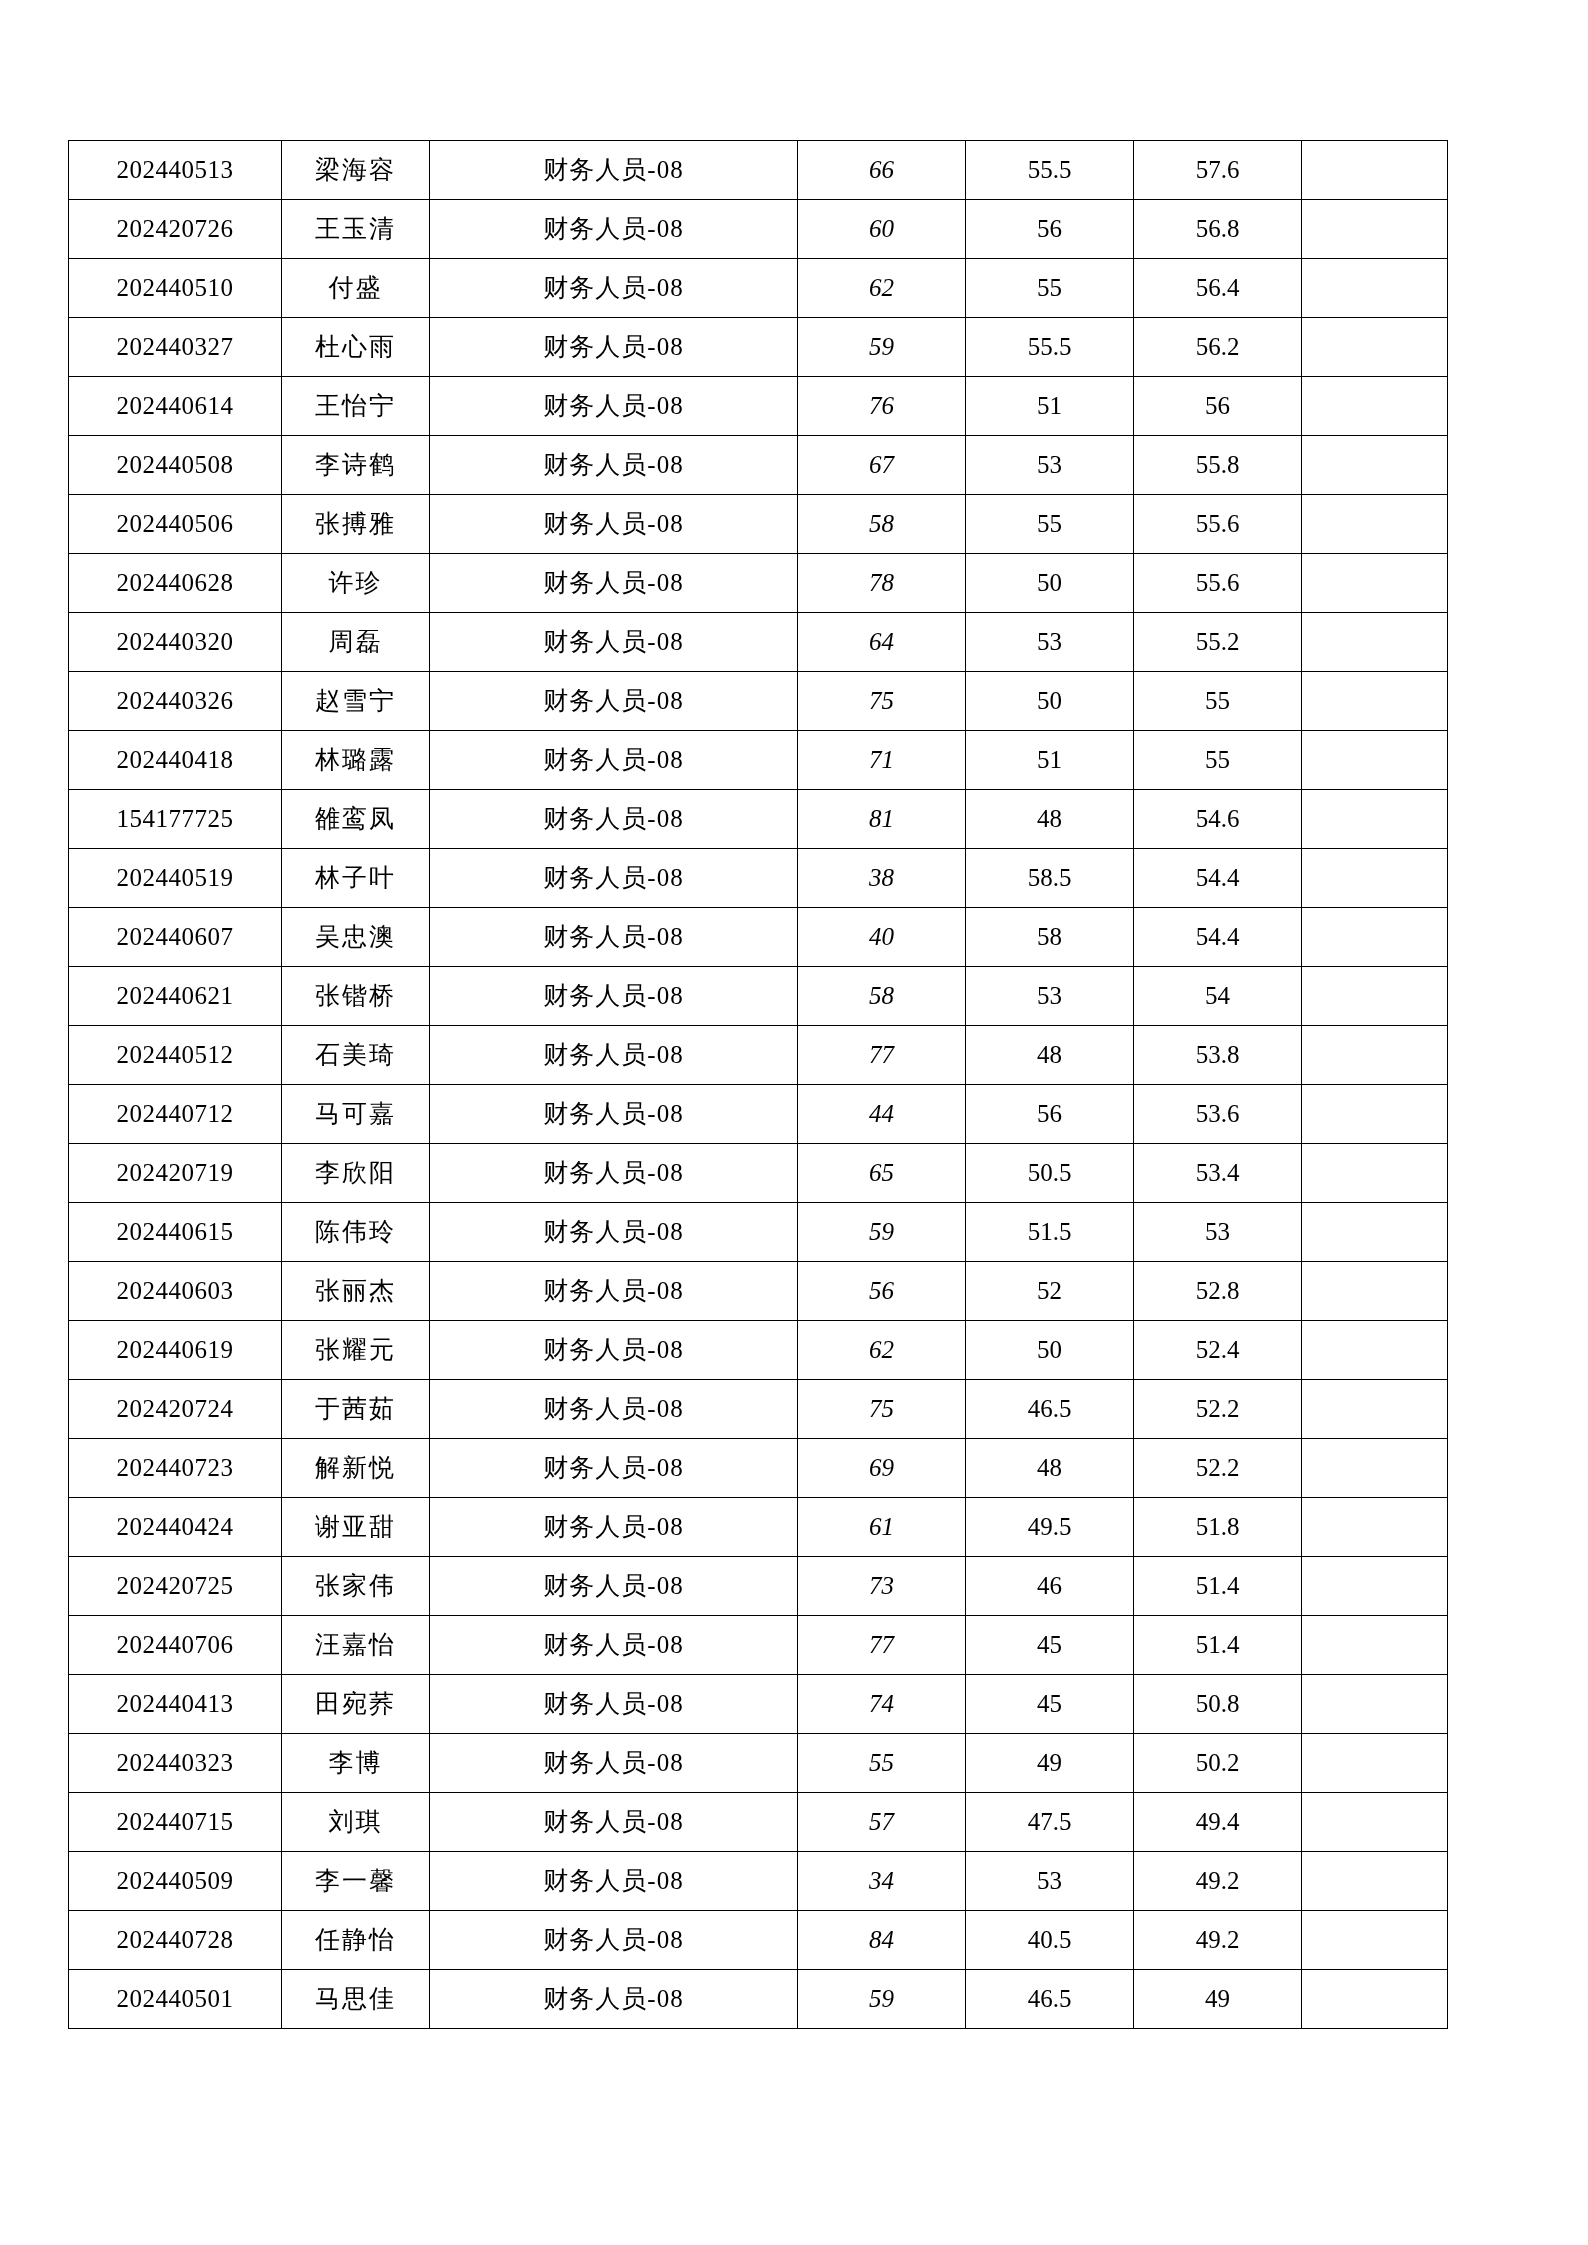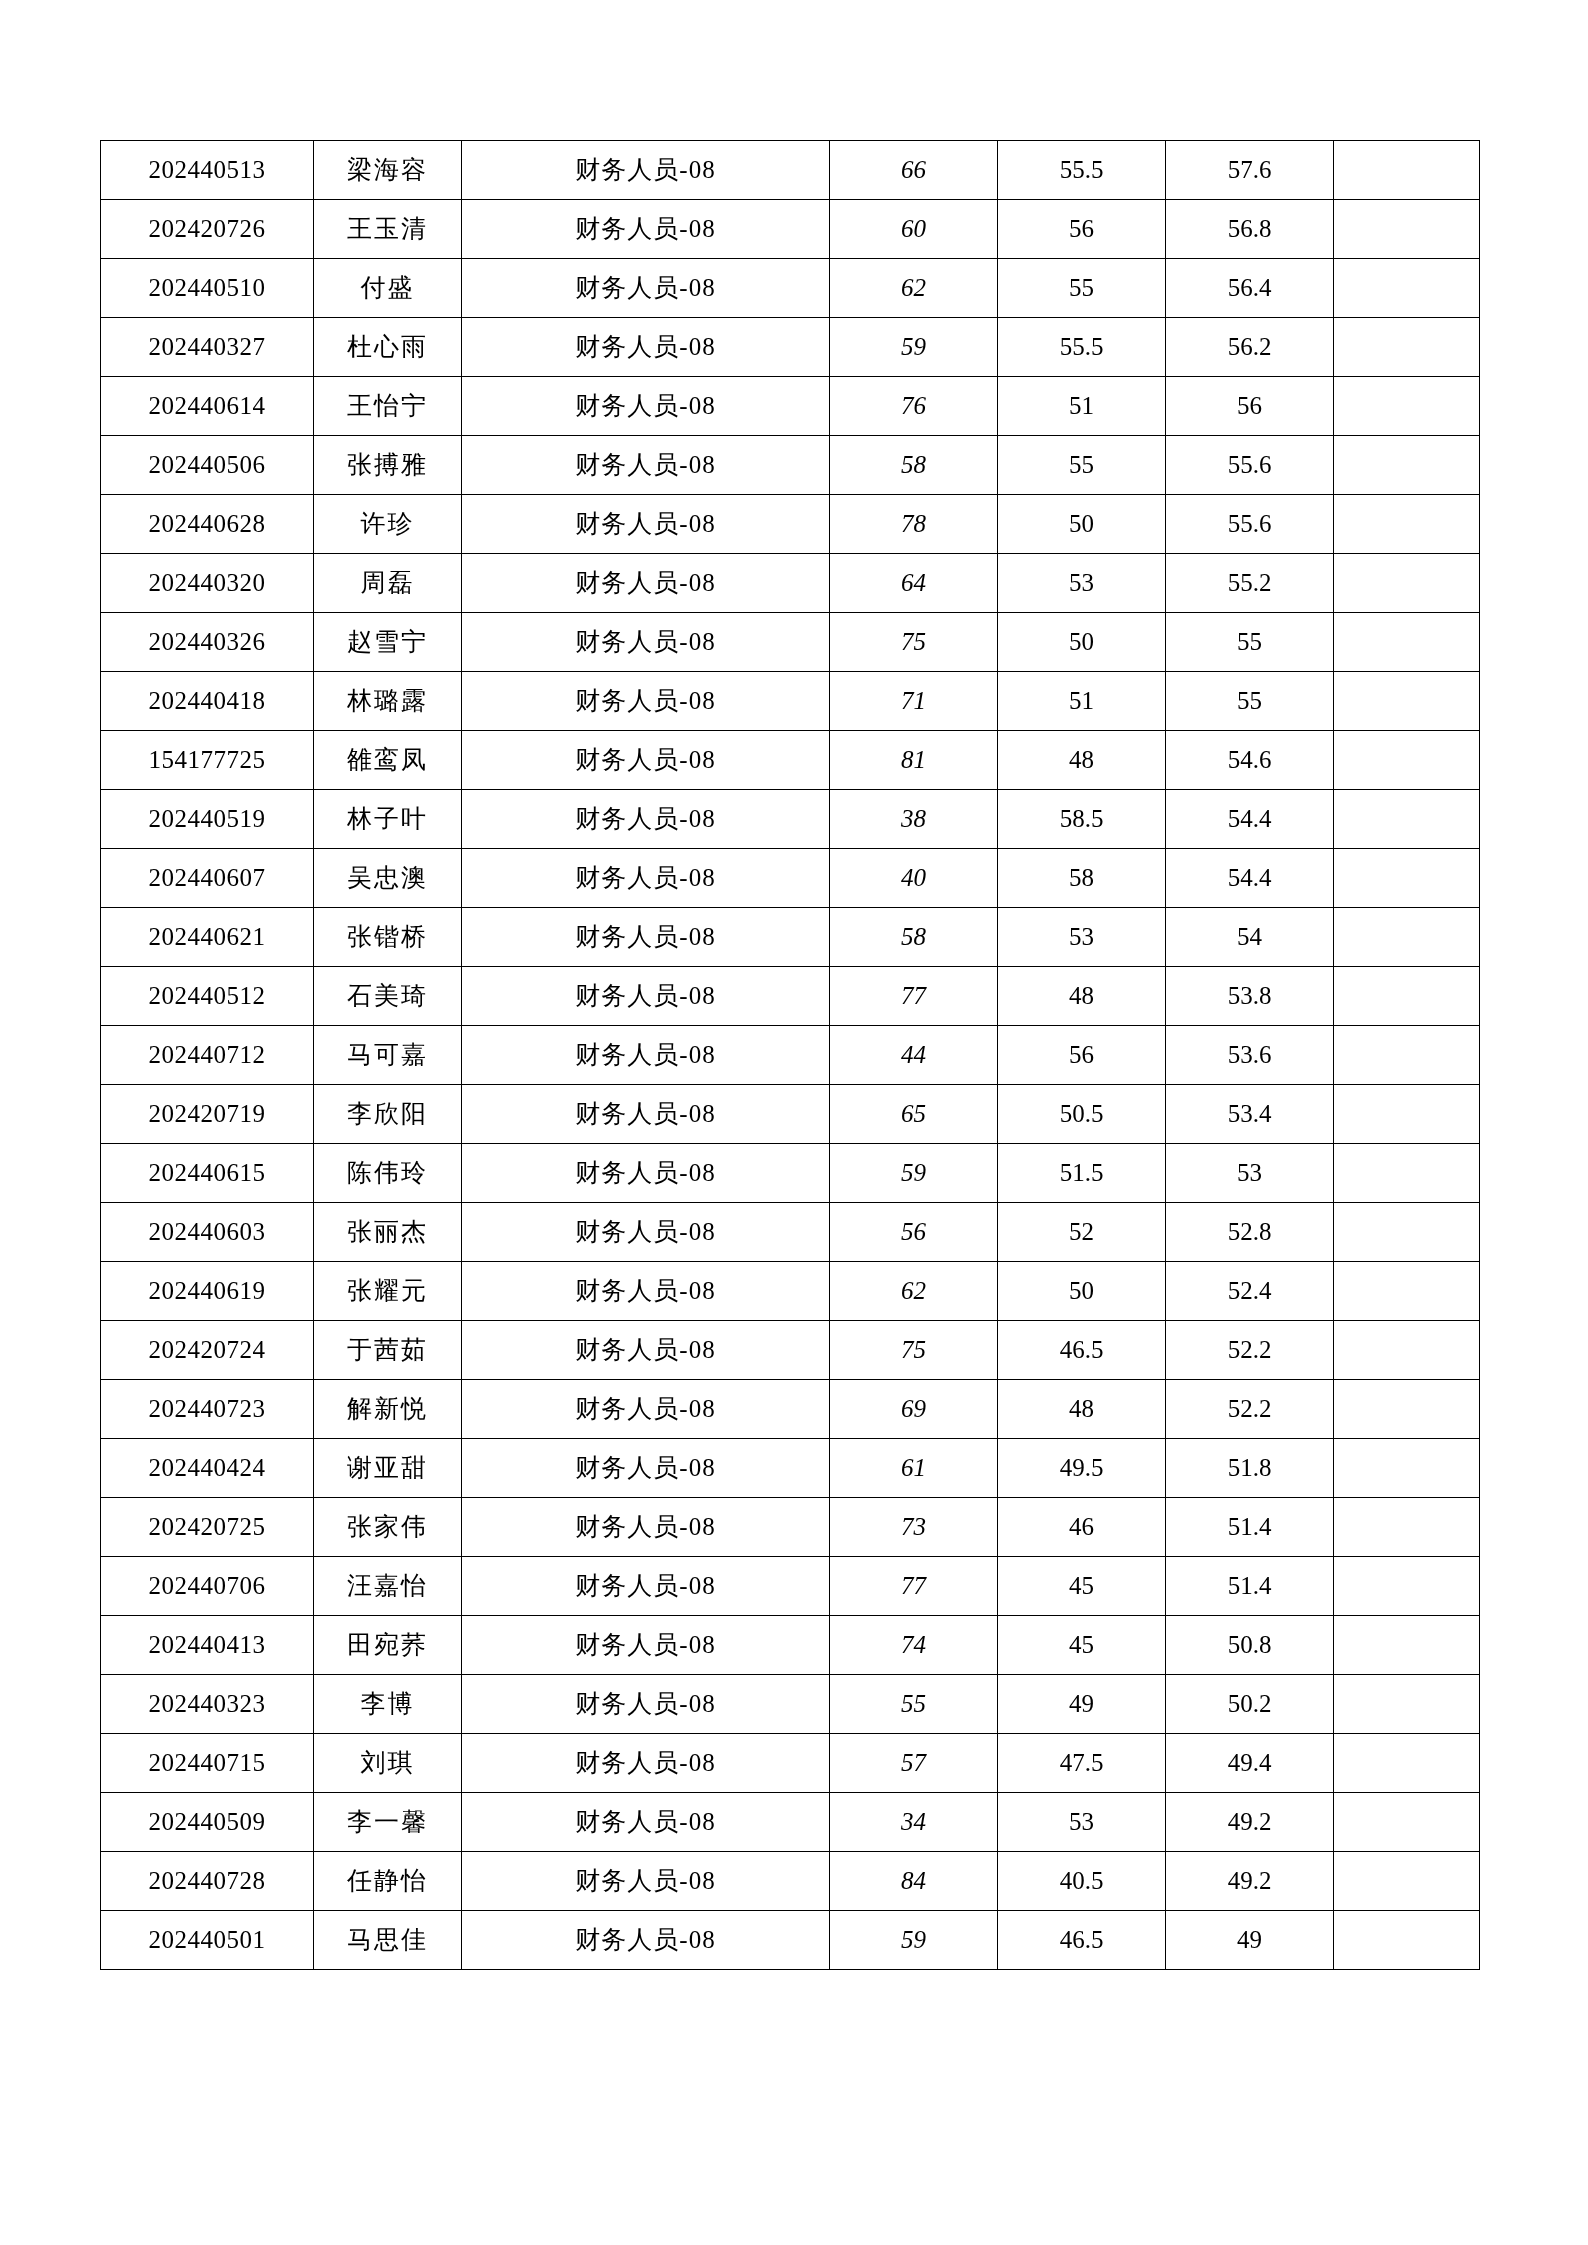--- a/index.html
+++ b/index.html
@@ -11,21 +11,21 @@
     width: 1588px;
     height: 2245px;
     font-family: "Liberation Serif", "DejaVu Serif", serif;
     color: #000000;
   }
   .page {
     position: relative;
     width: 1588px;
     height: 2245px;
     box-sizing: border-box;
-    padding: 140px 150px 0 100px;
+    padding: 140px 150px 0 68px;
   }
   table.score-table {
     border-collapse: collapse;
     width: 1288px;
     table-layout: fixed;
   }
   table.score-table td {
     border: 1.6px solid #000000;
     height: 58px;
     padding: 0 6px;
@@ -90,20 +90,29 @@
         <tr>
           <td class="col-id">202440614</td>
           <td class="col-name">王怡宁</td>
           <td class="col-post">财务人员-08</td>
           <td class="col-score1">76</td>
           <td class="col-score2">51</td>
           <td class="col-score3">56</td>
           <td class="col-blank"></td>
         </tr>
         <tr>
+          <td class="col-id">202440508</td>
+          <td class="col-name">李诗鹤</td>
+          <td class="col-post">财务人员-08</td>
+          <td class="col-score1">67</td>
+          <td class="col-score2">53</td>
+          <td class="col-score3">55.8</td>
+          <td class="col-blank"></td>
+        </tr>
+        <tr>
           <td class="col-id">202440506</td>
           <td class="col-name">张搏雅</td>
           <td class="col-post">财务人员-08</td>
           <td class="col-score1">58</td>
           <td class="col-score2">55</td>
           <td class="col-score3">55.6</td>
           <td class="col-blank"></td>
         </tr>
         <tr>
           <td class="col-id">202440628</td>

